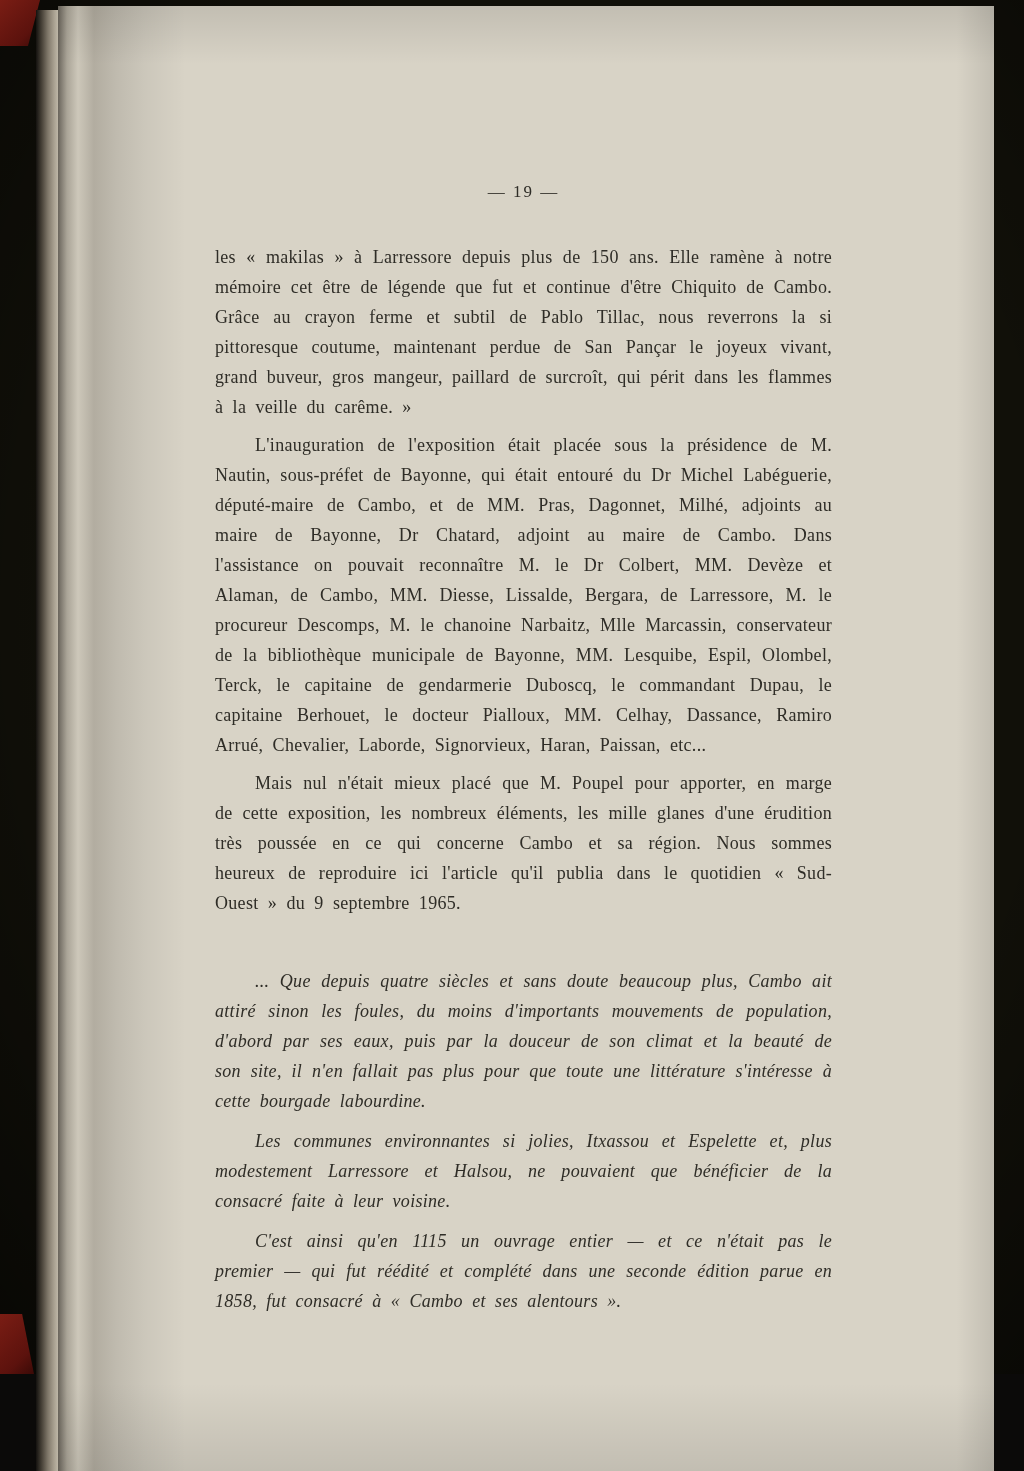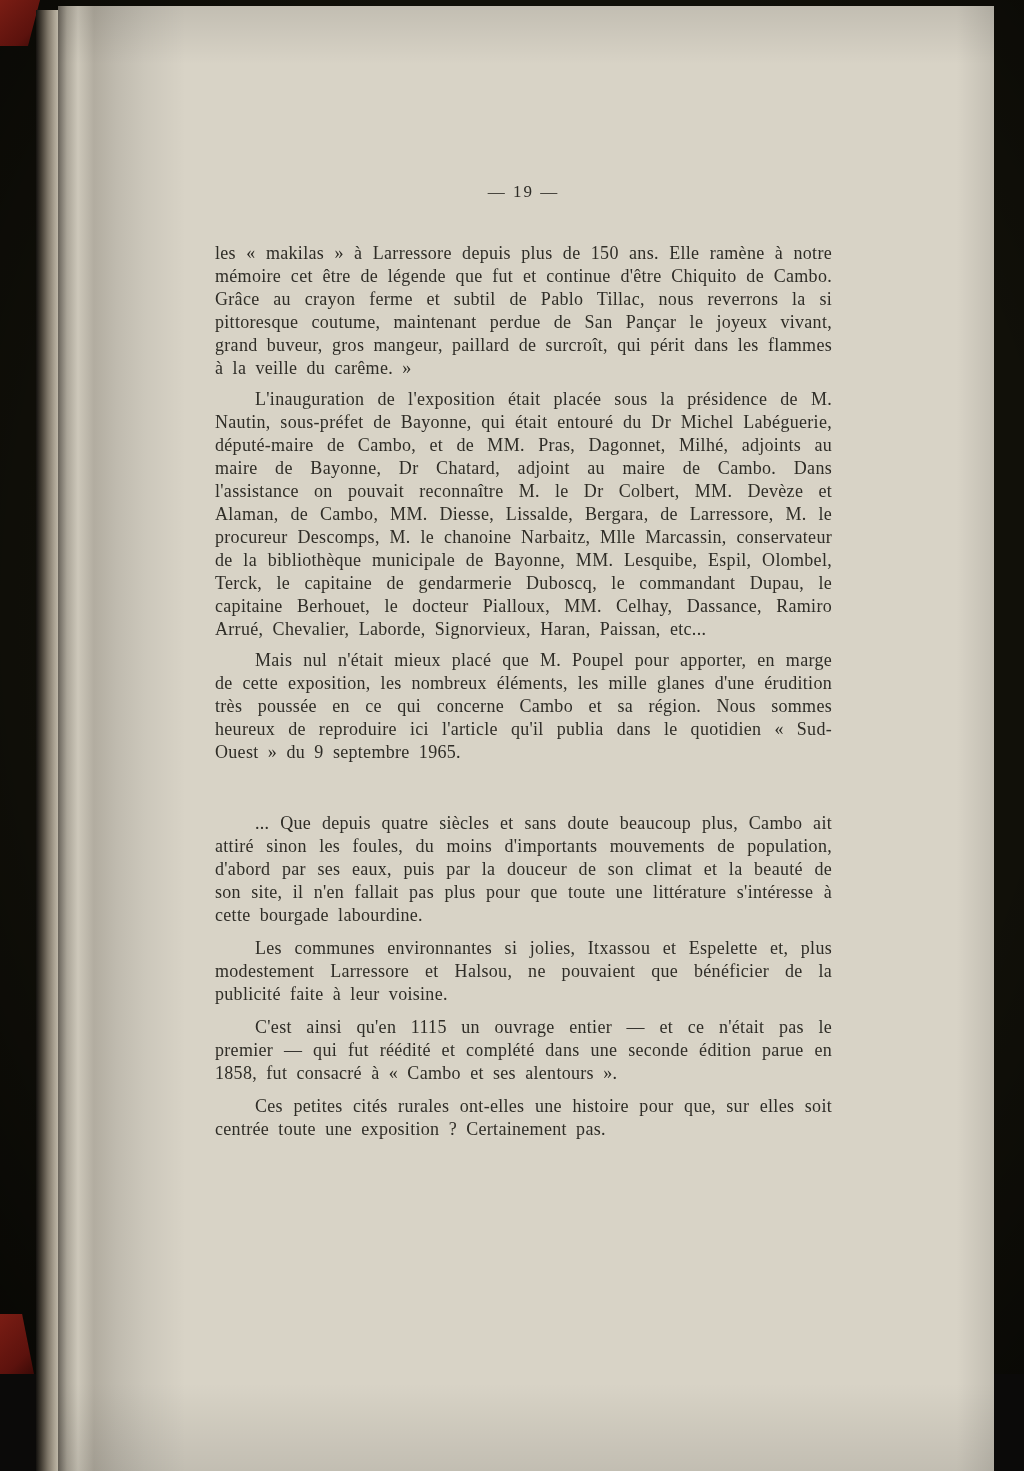--- a/index.html
+++ b/index.html
@@ -74,32 +74,33 @@
   }
   .pagenum {
     margin-top: 176px;
     text-align: center;
     font-size: 17px;
     letter-spacing: 2px;
   }
   .body-text {
     margin-top: 40px;
     font-size: 18px;
-    line-height: 23px;
+    line-height: 30px;
     text-align: justify;
     letter-spacing: 0.3px;
     word-spacing: 4.5px;
   }
   .body-text p {
     margin: 0 0 8px 0;
     text-indent: 40px;
   }
   .body-text p.no-indent { text-indent: 0; }
   .quote {
     margin-top: 48px;
+    font-style: italic;
   }
   .quote p { margin-bottom: 10px; }
 </style>
 </head>
 <body>
 
 <div class="scan">
   <div class="red-corner top"></div>
   <div class="red-corner bottom"></div>
   <div class="page-stack"></div>
@@ -110,20 +111,19 @@
     <div class="content">
       <div class="pagenum">— 19 —</div>
 
       <div class="body-text">
         <p class="no-indent">les « makilas » à Larressore depuis plus de 150 ans. Elle ramène à notre mémoire cet être de légende que fut et continue d'être Chiquito de Cambo. Grâce au crayon ferme et subtil de Pablo Tillac, nous reverrons la si pittoresque coutume, maintenant perdue de San Pançar le joyeux vivant, grand buveur, gros mangeur, paillard de surcroît, qui périt dans les flammes à la veille du carême. »</p>
         <p>L'inauguration de l'exposition était placée sous la présidence de M. Nautin, sous-préfet de Bayonne, qui était entouré du Dr Michel Labéguerie, député-maire de Cambo, et de MM. Pras, Dagonnet, Milhé, adjoints au maire de Bayonne, Dr Chatard, adjoint au maire de Cambo. Dans l'assistance on pouvait reconnaître M. le Dr Colbert, MM. Devèze et Alaman, de Cambo, MM. Diesse, Lissalde, Bergara, de Larressore, M. le procureur Descomps, M. le chanoine Narbaitz, Mlle Marcassin, conservateur de la bibliothèque municipale de Bayonne, MM. Lesquibe, Espil, Olombel, Terck, le capitaine de gendarmerie Duboscq, le commandant Dupau, le capitaine Berhouet, le docteur Pialloux, MM. Celhay, Dassance, Ramiro Arrué, Chevalier, Laborde, Signorvieux, Haran, Paissan, etc...</p>
         <p>Mais nul n'était mieux placé que M. Poupel pour apporter, en marge de cette exposition, les nombreux éléments, les mille glanes d'une érudition très poussée en ce qui concerne Cambo et sa région. Nous sommes heureux de reproduire ici l'article qu'il publia dans le quotidien « Sud-Ouest » du 9 septembre 1965.</p>
 
         <div class="quote">
           <p>... Que depuis quatre siècles et sans doute beaucoup plus, Cambo ait attiré sinon les foules, du moins d'importants mouvements de population, d'abord par ses eaux, puis par la douceur de son climat et la beauté de son site, il n'en fallait pas plus pour que toute une littérature s'intéresse à cette bourgade labourdine.</p>
-          <p>Les communes environnantes si jolies, Itxassou et Espelette et, plus modestement Larressore et Halsou, ne pouvaient que bénéficier de la publicité faite à leur voisine.</p>
+          <p>Les communes environnantes si jolies, Itxassou et Espelette et, plus modestement Larressore et Halsou, ne pouvaient que bénéficier de la consacré faite à leur voisine.</p>
           <p>C'est ainsi qu'en 1115 un ouvrage entier — et ce n'était pas le premier — qui fut réédité et complété dans une seconde édition parue en 1858, fut consacré à « Cambo et ses alentours ».</p>
-          <p>Ces petites cités rurales ont-elles une histoire pour que, sur elles soit centrée toute une exposition ? Certainement pas.</p>
         </div>
       </div>
     </div>
   </div>
 </div>
 
 </body></html>

